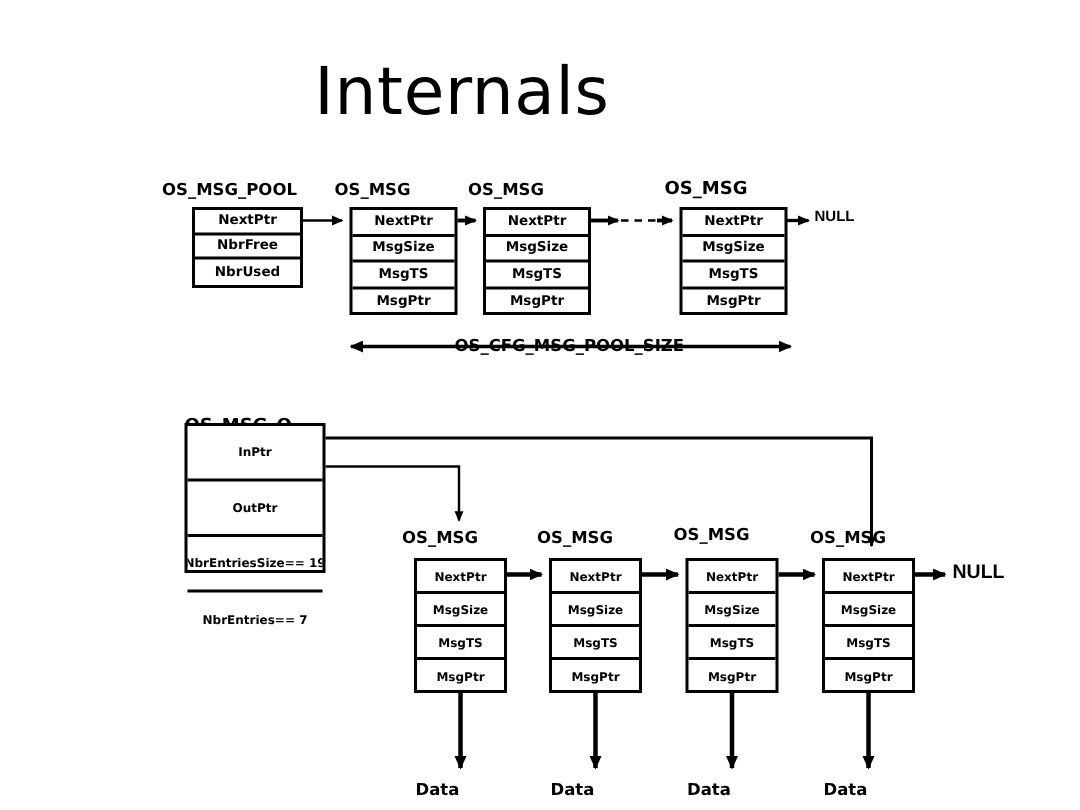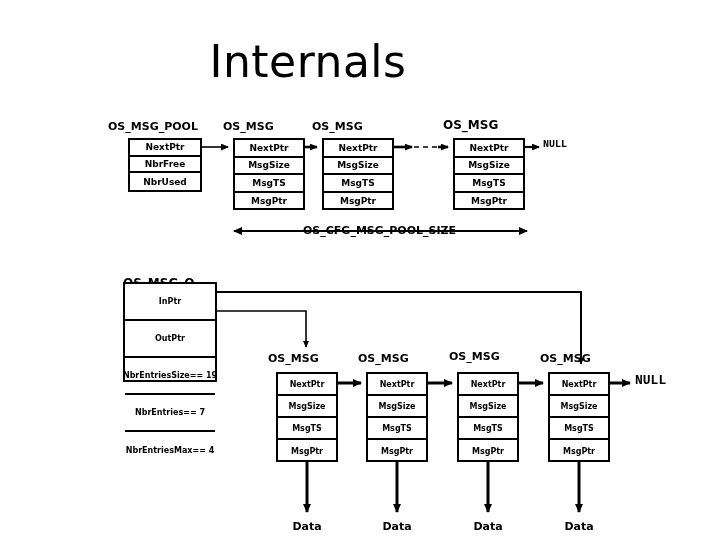--- a/index.html
+++ b/index.html
@@ -100,36 +100,36 @@
   .bm4 { left: 548px; }
 
   .lbl-bm1 { left: 268px; top: 352px; width: 78px; font-size: 11px; }
   .lbl-bm2 { left: 358px; top: 352px; width: 78px; font-size: 11px; }
   .lbl-bm3 { left: 449px; top: 350px; width: 78px; font-size: 11px; }
   .lbl-bm4 { left: 540px; top: 352px; width: 78px; font-size: 11px; }
 
   
   .free-text {
     position: absolute;
-    font-family: Liberation Mono, monospace;
+    font-family: Liberation Sans, sans-serif;
     font-weight: bold;
     color: #000000;
     white-space: nowrap;
     text-align: right;
   }
   .null-top  { left: 543px; top: 139px; font-size: 10px; }
   .null-bot  { left: 635px; top: 373px; font-size: 13px; }
 
   .data-lbl {
     position: absolute;
     font-family: "DejaVu Sans", sans-serif;
     font-weight: bold;
     font-size: 11px;
     color: #000000;
-    text-align: center;
+    text-align: left;
     width: 60px;
     top: 520px;
   }
   .d1 { left: 277px; }
   .d2 { left: 367px; }
   .d3 { left: 458px; }
   .d4 { left: 549px; }
 
   .dim-label {
     position: absolute;
@@ -193,21 +193,20 @@
 
   <div class="free-text null-top">NULL</div>
   <div class="dim-label">OS_CFG_MSG_POOL_SIZE</div>
 
   <div class="struct-label lbl-msgq">OS_MSG_Q</div>
   <div class="struct msgq">
     <div class="row">InPtr</div>
     <div class="row">OutPtr</div>
     <div class="row big">NbrEntriesSize== 19</div>
     <div class="row big">NbrEntries== 7</div>
-    <div class="row big">NbrEntriesMax== 4</div>
   </div>
 
   <div class="struct-label lbl-bm1">OS_MSG</div>
   <div class="struct bot-msg bm1">
     <div class="row">NextPtr</div>
     <div class="row">MsgSize</div>
     <div class="row">MsgTS</div>
     <div class="row">MsgPtr</div>
   </div>
   <div class="data-lbl d1">Data</div>

